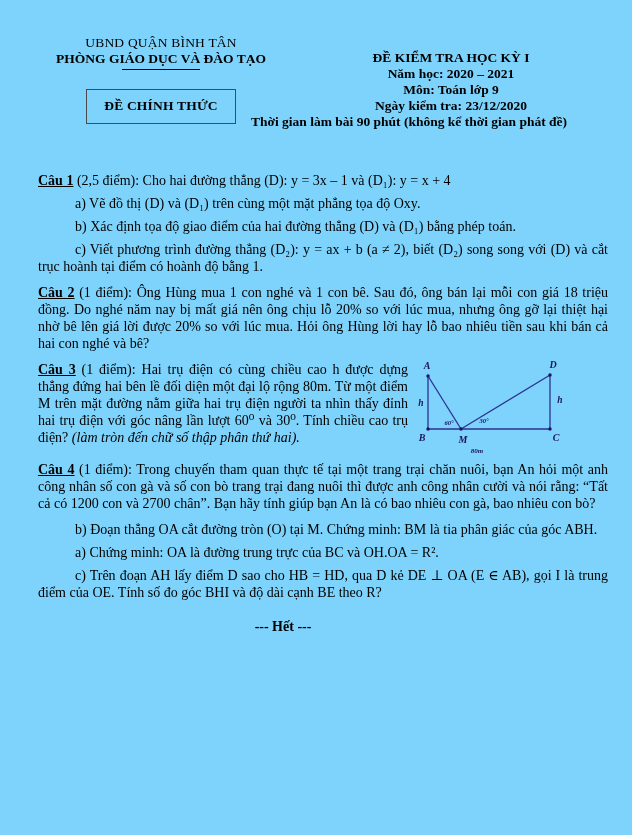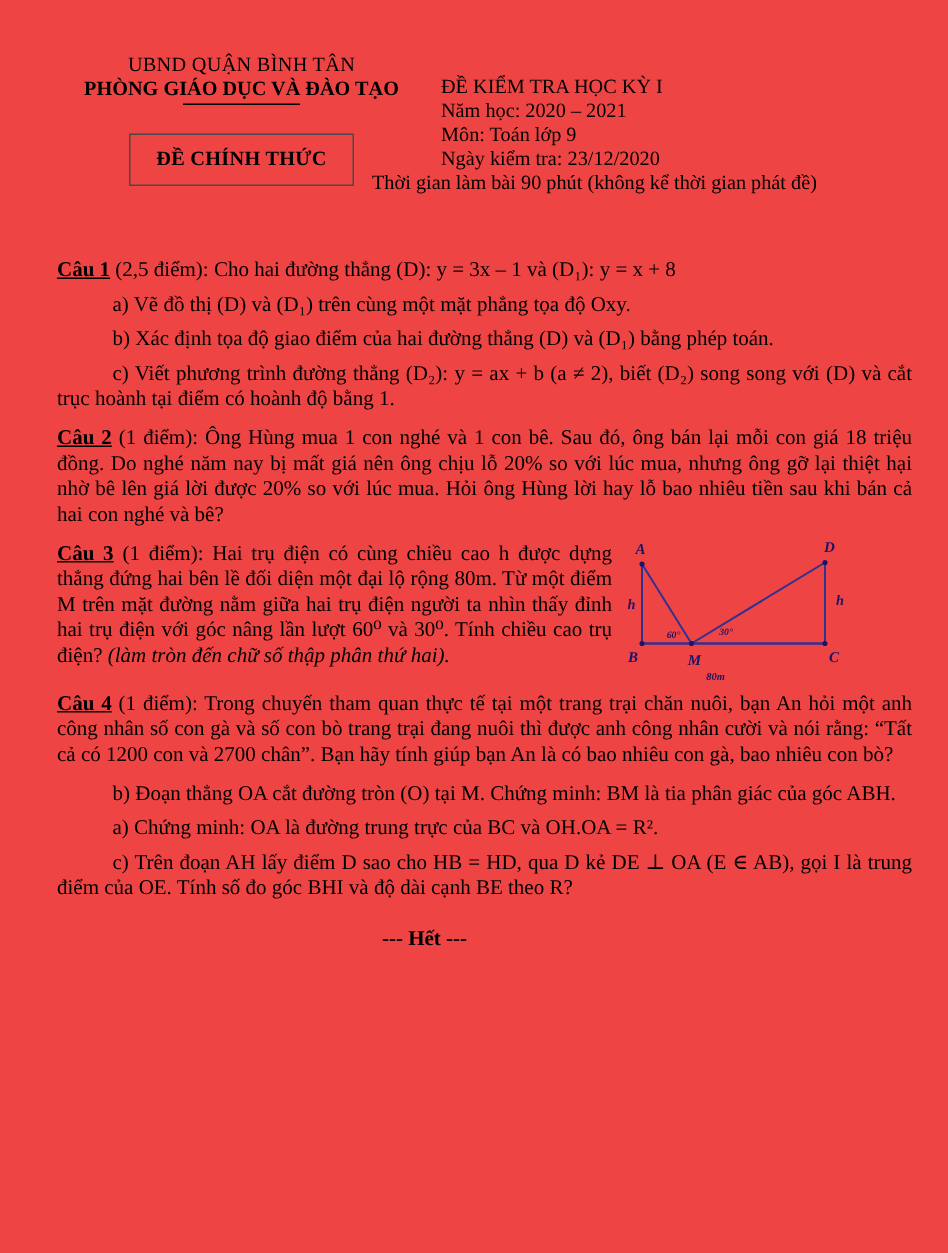--- a/index.html
+++ b/index.html
@@ -1,39 +1,39 @@
 <!DOCTYPE html>
 <html><head>
 <meta charset="utf-8">
 <style>
   * { margin: 0; padding: 0; box-sizing: border-box; }
   html, body { background: #e8e8e8; }
   .page {
     width: 632px; height: 835px;
-    background: #ef4444;
+    background: #7dd3fc;
     font-family: "Liberation Serif", "DejaVu Serif", serif;
     color: #000;
     position: relative;
     margin: 0 auto;
     overflow: hidden;
   }
   .content { position: absolute; left: 38px; top: 36px; width: 570px; }
 
   
   .header { position: relative; height: 83px; font-size: 13.5px; }
   .header-left { position: absolute; left: -8px; top: 0; width: 262px; text-align: center; line-height: 14.5px; }
   .org1 { font-weight: normal; letter-spacing: .2px; }
   .org2 { font-weight: bold; margin-top: 1px; }
   .org-underline { width: 78px; border-bottom: 1.4px solid #000; margin: 3px auto 0; }
   .exam-box {
     display: inline-block; margin-top: 19px;
     border: 1.4px solid #4a4a4a;
     padding: 9px 17px; font-weight: bold; letter-spacing: .2px;
   }
-  .header-right { position: absolute; left: 210px; right: 0; top: 14px; font-weight: normal; line-height: 16px; }
+  .header-right { position: absolute; left: 210px; right: 0; top: 14px; text-align: center; font-weight: bold; line-height: 16px; }
   .header-right .hr-line { padding-left: 46px; }
   .header-right .duration { padding-left: 0; padding-right: 38px; margin-top: 0; }
 
   
   .body { margin-top: 53px; font-size: 14px; line-height: 17px; text-align: justify; }
   .question { margin-top: 9px; clear: both; }
   .q-label { font-weight: bold; text-decoration: underline; }
   .part { margin-top: 6px; text-indent: 37px; }
   .intro-p { text-indent: 0; }
   .italic { font-style: italic; margin-top: 32px; }
@@ -68,21 +68,21 @@
         <div class="hr-line">Ngày kiểm tra: 23/12/2020</div>
         <div class="duration">Thời gian làm bài 90 phút (không kể thời gian phát đề)</div>
       </div>
     </div>
 
     <div class="body">
 
       <div class="question">
         <div class="intro-p">
           <span class="q-label">Câu 1</span>
-          <span>(2,5 điểm): Cho hai đường thẳng (D): y = 3x – 1 và (D₁): y = x + 8</span>
+          <span>(2,5 điểm): Cho hai đường thẳng (D): y = 3x – 1 và (D₁): y = x + 4</span>
         </div>
         <div class="part">a) Vẽ đồ thị (D) và (D₁) trên cùng một mặt phẳng tọa độ Oxy.</div>
         <div class="part">b) Xác định tọa độ giao điểm của hai đường thẳng (D) và (D₁) bằng phép toán.</div>
         <div class="part">c) Viết phương trình đường thẳng (D₂): y = ax + b (a ≠ 2), biết (D₂) song song với (D) và cắt trục hoành tại điểm có hoành độ bằng 1.</div>
       </div>
 
       <div class="question">
         <div class="intro-p">
           <span class="q-label">Câu 2</span>
           <span>(1 điểm): Ông Hùng mua 1 con nghé và 1 con bê. Sau đó, ông bán lại mỗi con giá 18 triệu đồng. Do nghé năm nay bị mất giá nên ông chịu lỗ 20% so với lúc mua, nhưng ông gỡ lại thiệt hại nhờ bê lên giá lời được 20% so với lúc mua. Hỏi ông Hùng lời hay lỗ bao nhiêu tiền sau khi bán cả hai con nghé và bê?</span>

